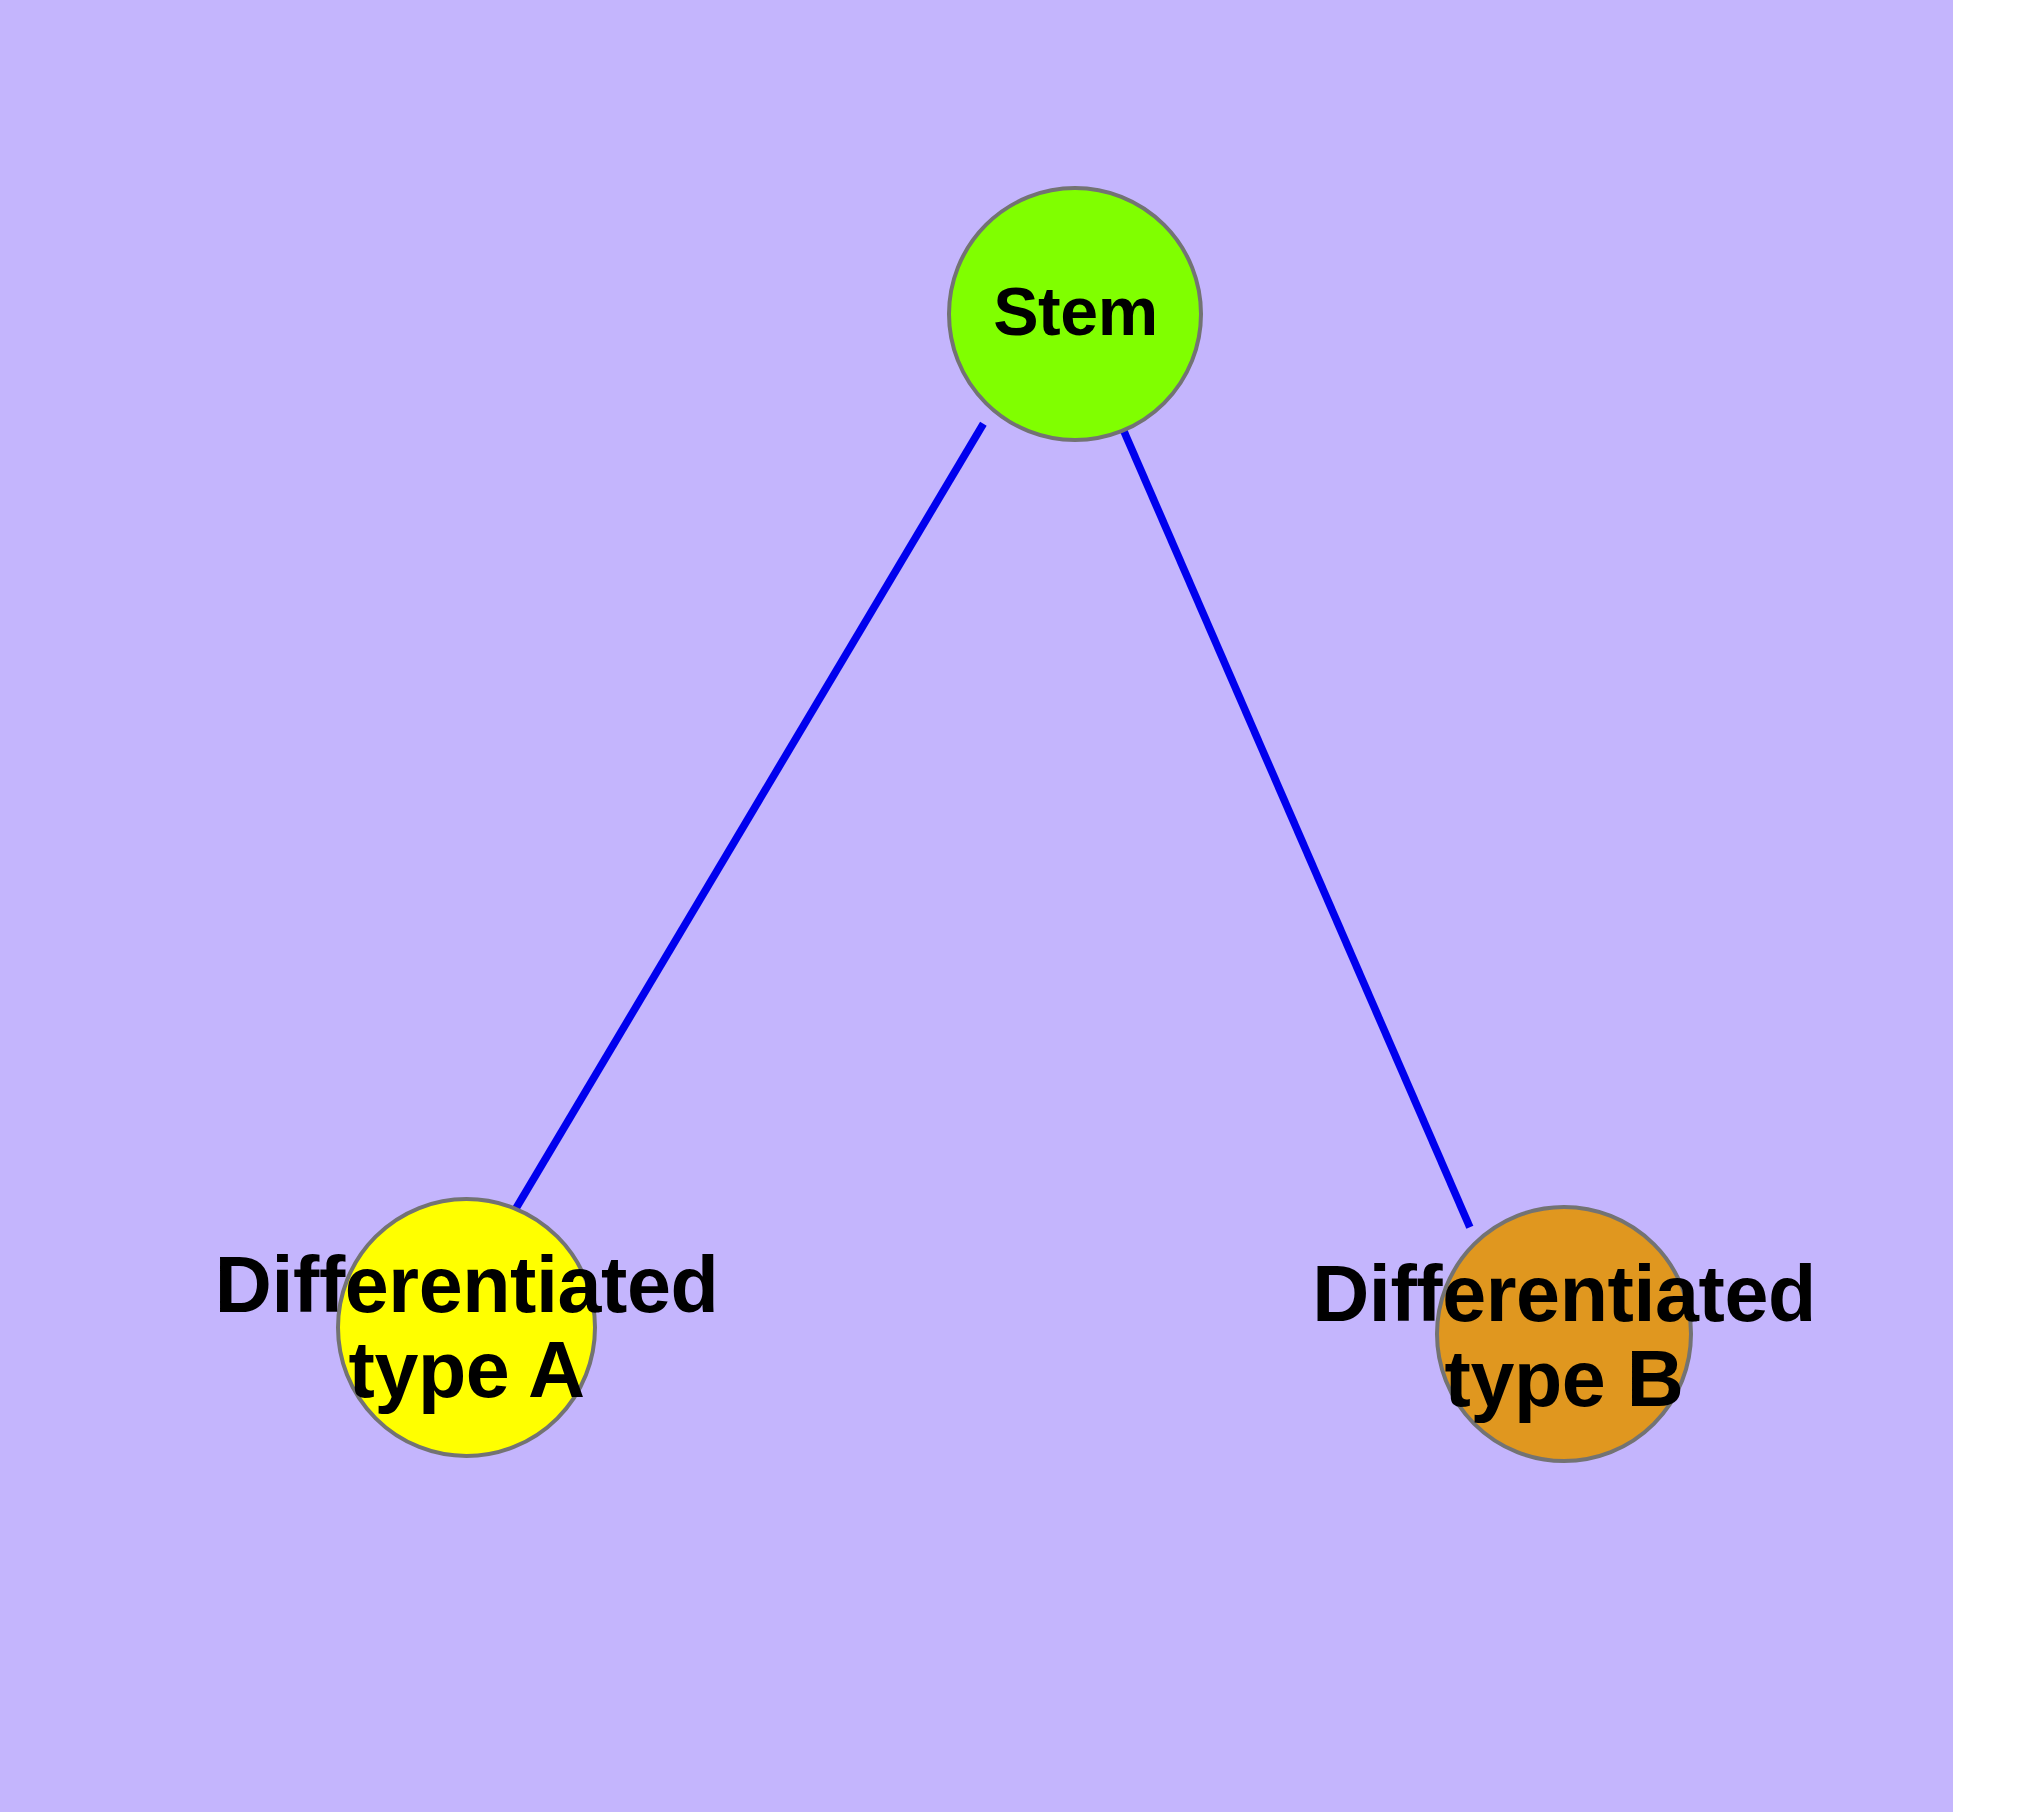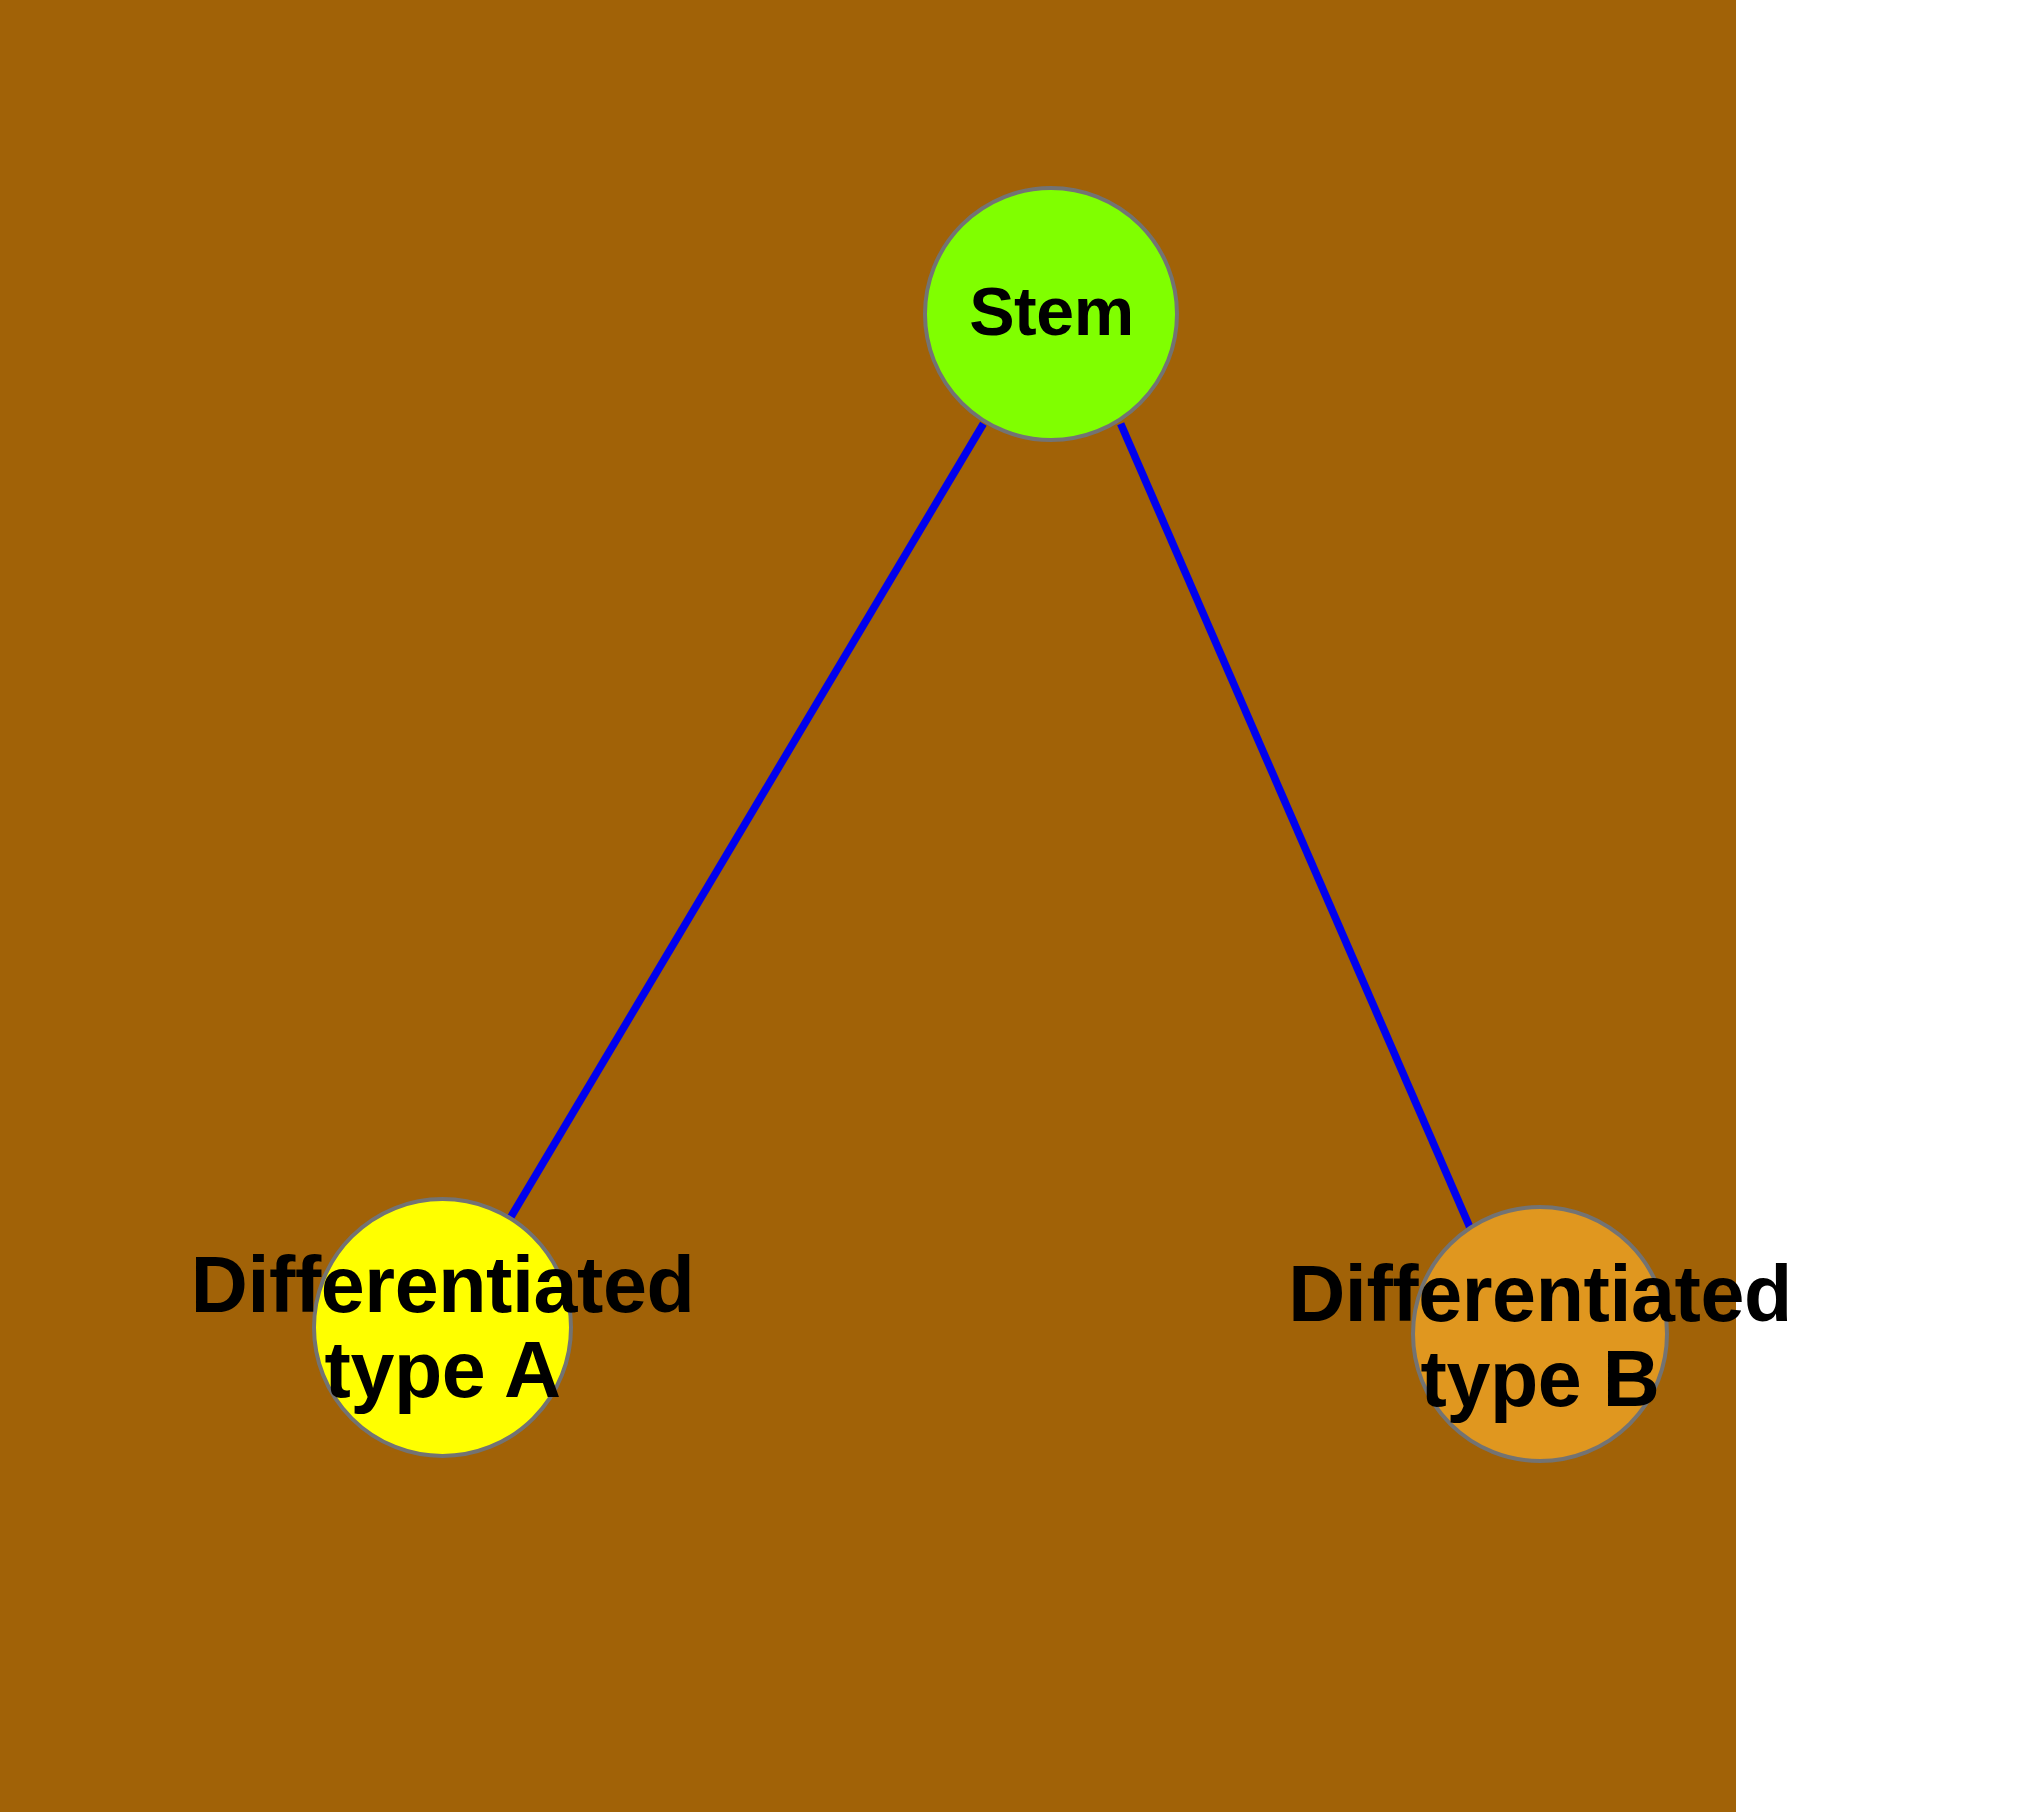--- a/index.html
+++ b/index.html
@@ -8,23 +8,24 @@
     padding: 0;
   }
   body {
     width: 2021px;
     height: 1812px;
     overflow: hidden;
     font-family: "Liberation Sans", sans-serif;
   }
   #graph-canvas {
     position: relative;
-    width: 1736px;
+    width: 1929px;
     height: 1812px;
-    background: #a16207;
+    background: #c4b5fd;
+    padding-left: 24px;
   }
   #edge-layer {
     position: absolute;
     left: 0;
     top: 0;
     width: 2021px;
     height: 1812px;
     z-index: 1;
   }
   .node {

